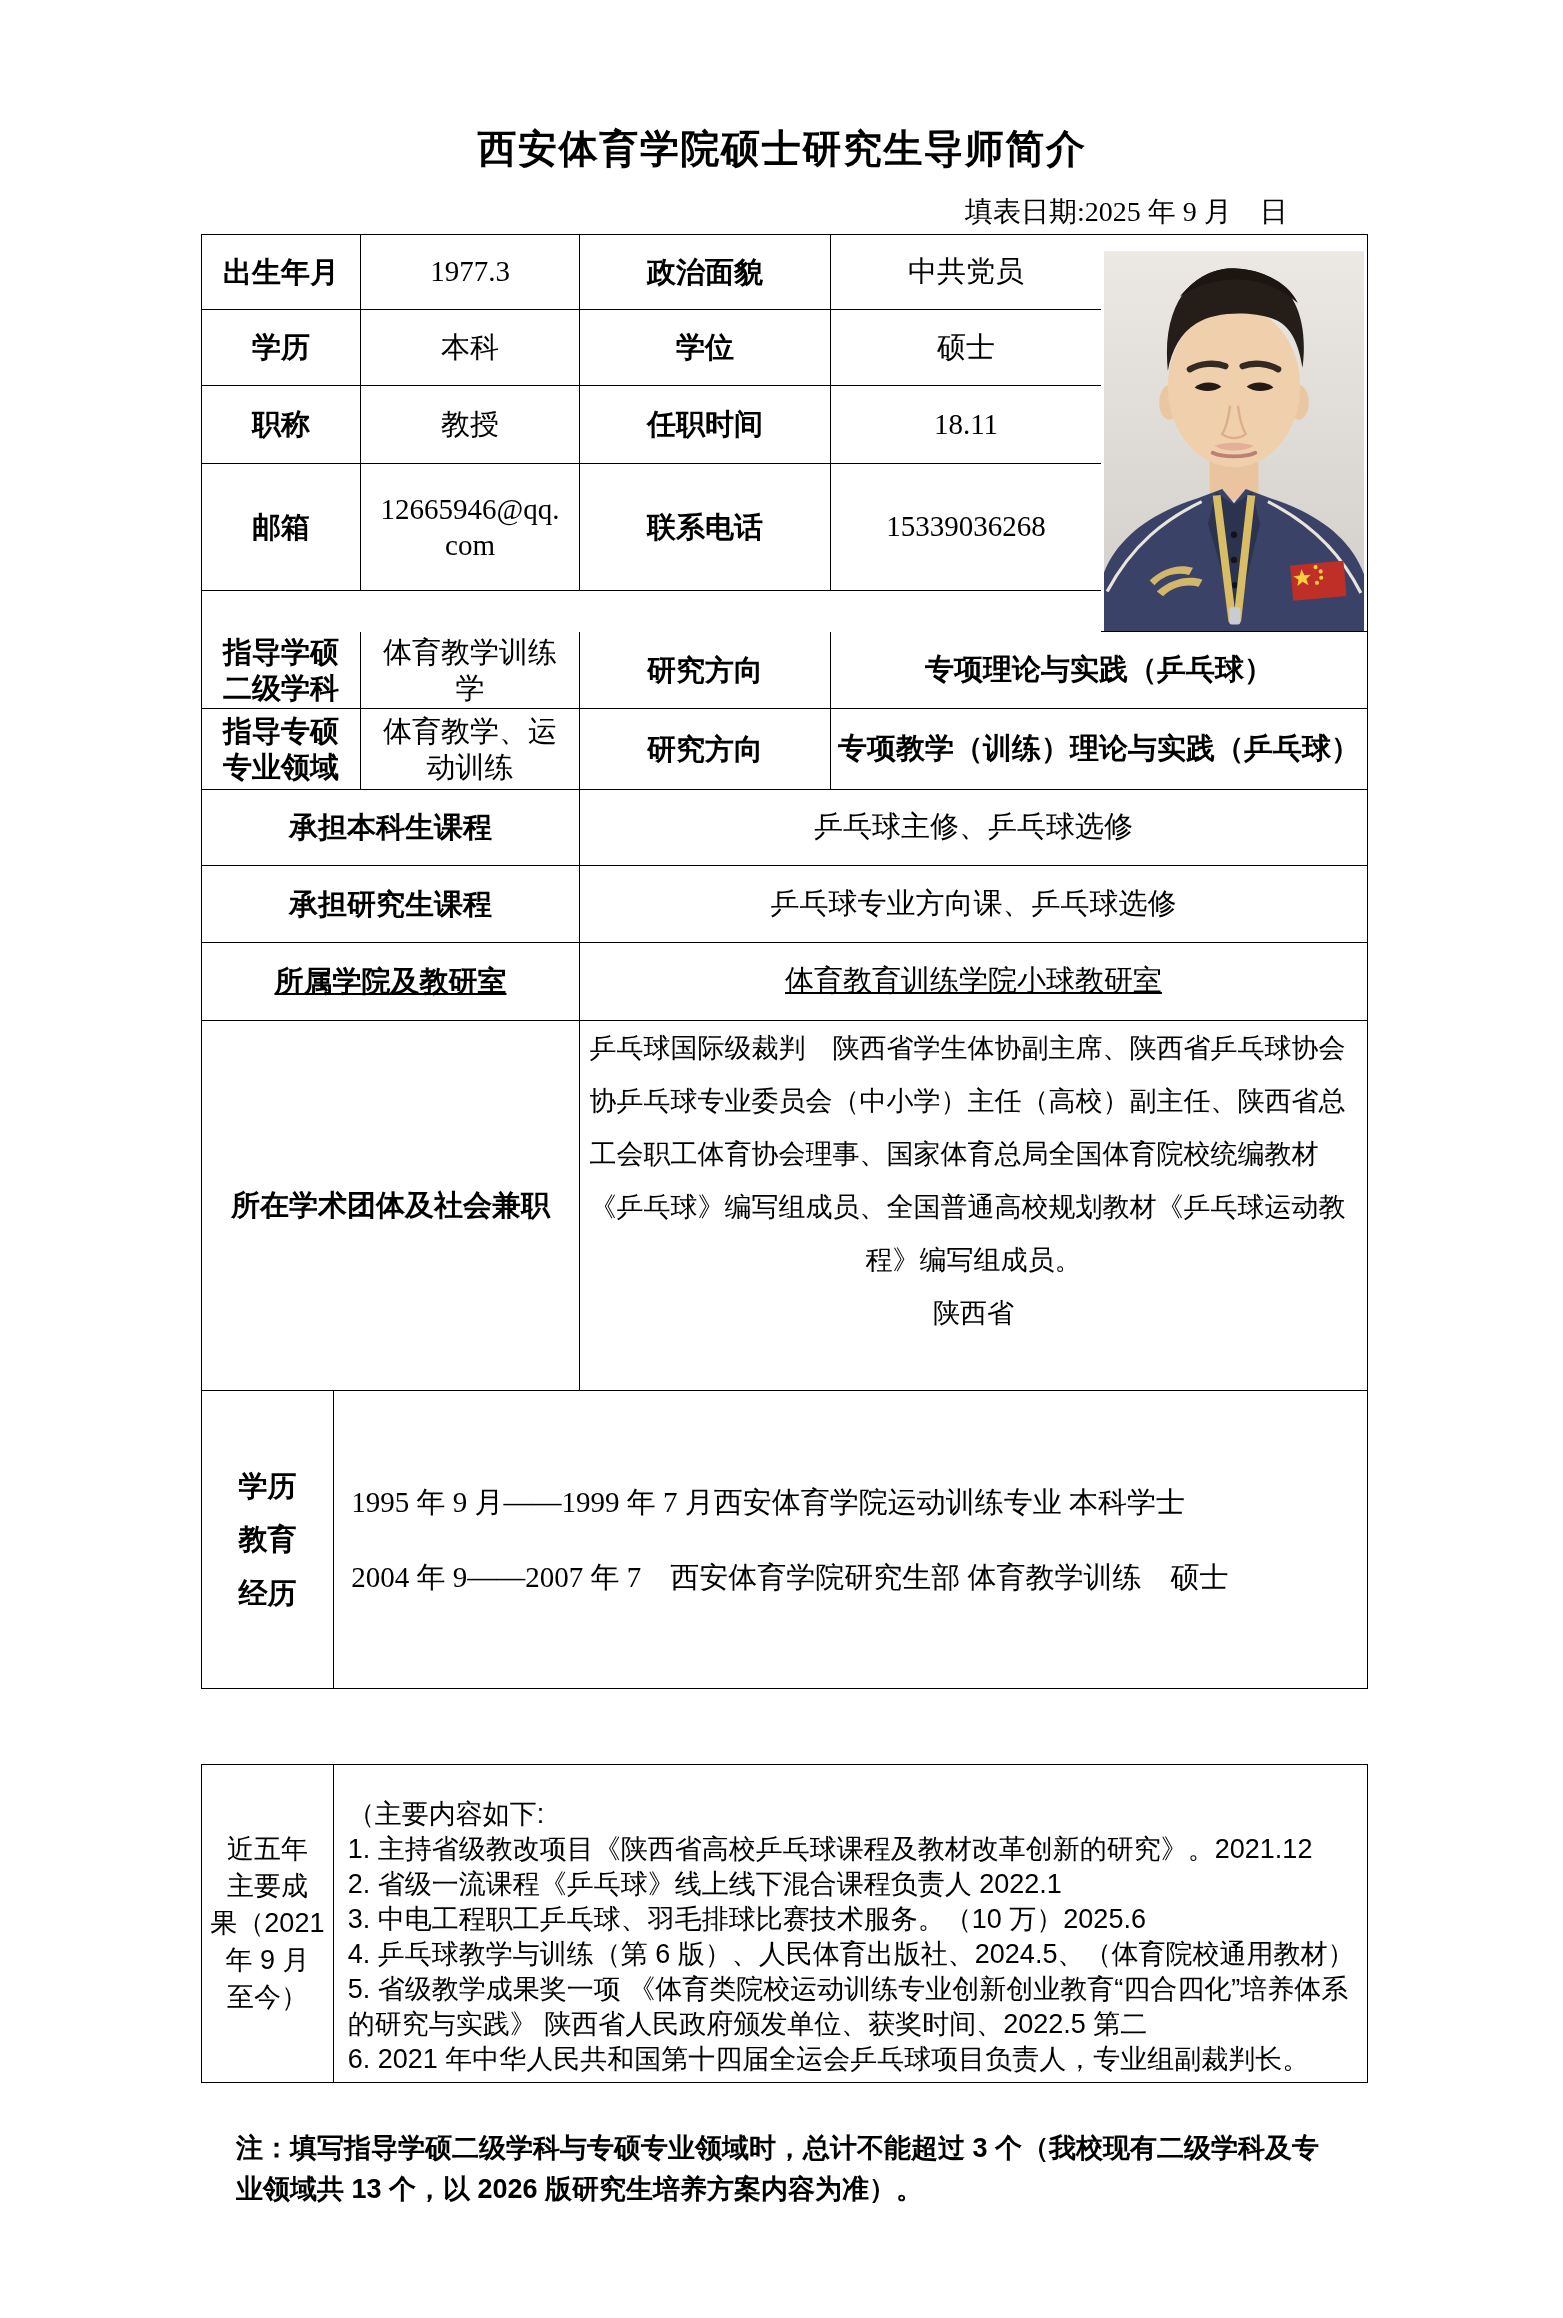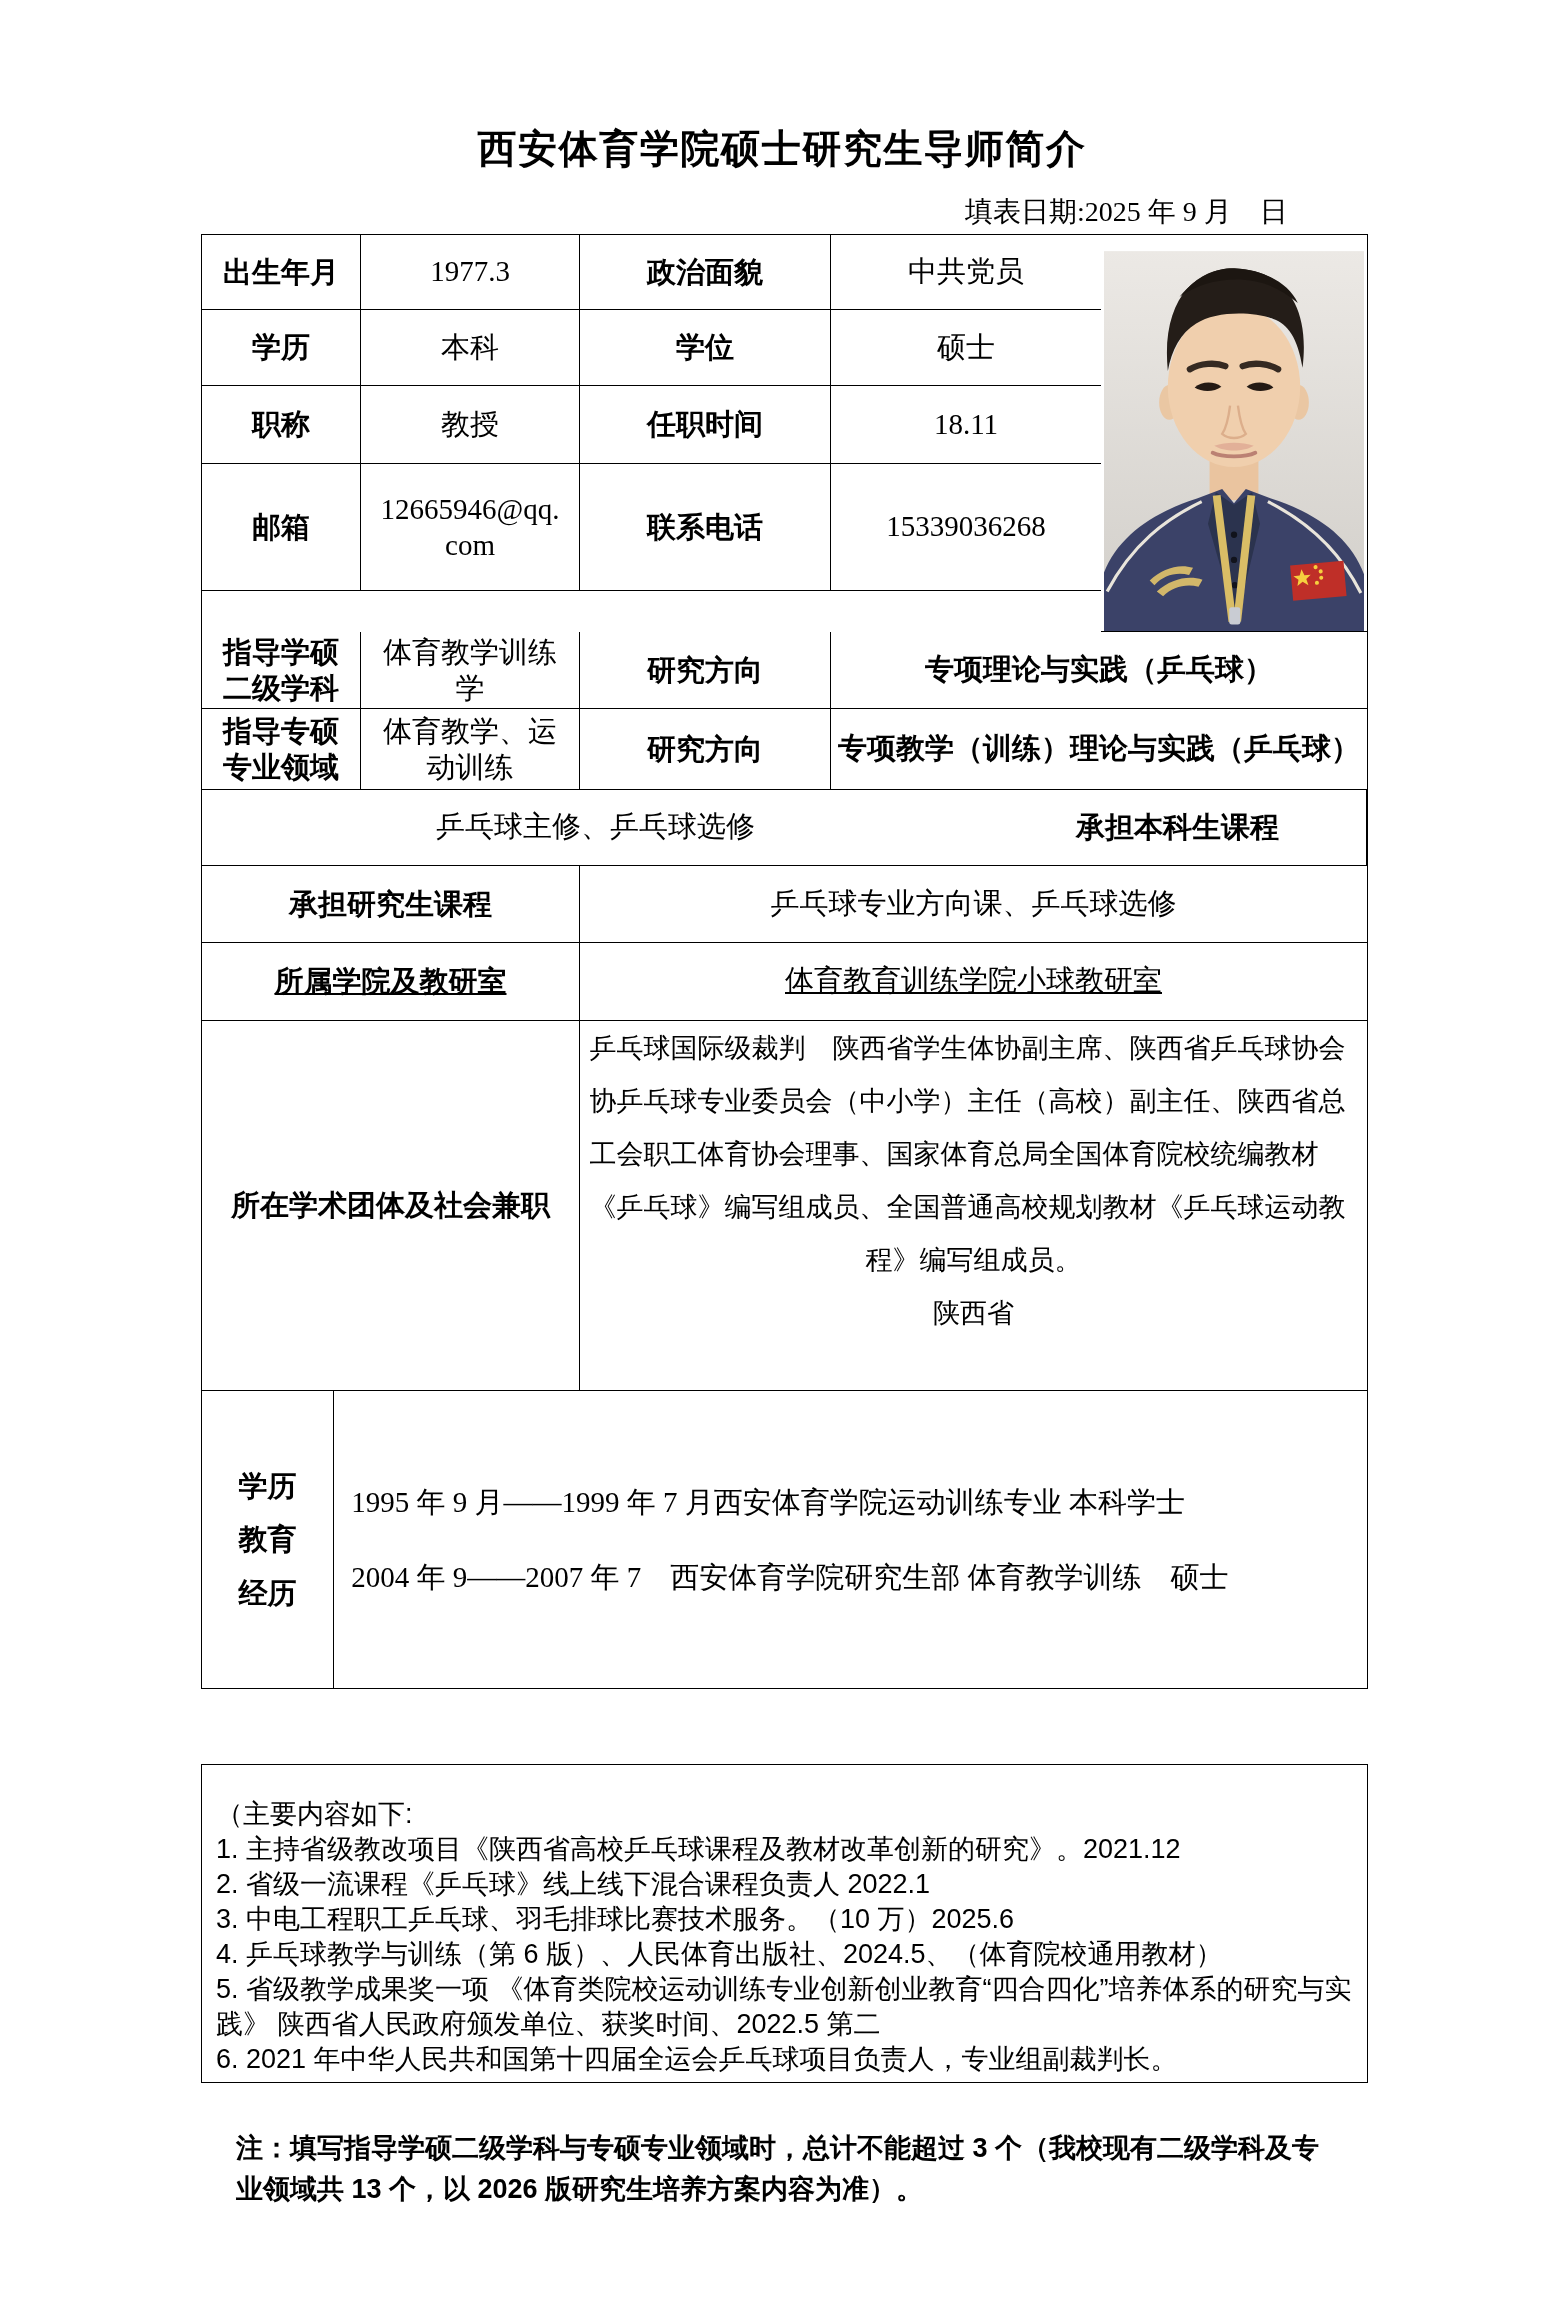--- a/index.html
+++ b/index.html
@@ -178,22 +178,22 @@
           <div>指导专硕</div>
           <div>专业领域</div>
         </div>
       </div>
       <div class="c w2 val wrap15">体育教学、运动训练</div>
       <div class="c w3 lab">研究方向</div>
       <div class="c valb nr" style="flex:1">专项教学（训练）理论与实践（乒乓球）</div>
     </div>
 
     <div class="row h8">
+      <div class="c wlab lab">承担本科生课程</div>
       <div class="c val nr" style="flex:1">乒乓球主修、乒乓球选修</div>
-      <div class="c wlab lab">承担本科生课程</div>
     </div>
     <div class="row h9">
       <div class="c wlab lab">承担研究生课程</div>
       <div class="c val nr" style="flex:1">乒乓球专业方向课、乒乓球选修</div>
     </div>
     <div class="row h10">
       <div class="c wlab lab">所属学院及教研室</div>
       <div class="c val nr" style="flex:1">体育教育训练学院小球教研室</div>
     </div>
 
@@ -216,20 +216,27 @@
         <div>经历</div>
       </div>
       <div class="c nb nr edu-content">
         <div class="edu-line">1995 年 9 月——1999 年 7 月西安体育学院运动训练专业  本科学士</div>
         <div class="edu-line">2004 年 9——2007 年 7　西安体育学院研究生部  体育教学训练　硕士</div>
       </div>
     </div>
   </div>
 
   <div class="tbl" id="ach-table">
+    <div class="ach-lab">
+      <div class="ach-lab-line">近五年</div>
+      <div class="ach-lab-line">主要成</div>
+      <div class="ach-lab-line">果（2021</div>
+      <div class="ach-lab-line">年 9 月</div>
+      <div class="ach-lab-line">至今）</div>
+    </div>
     <div class="ach-content">
       <div class="ach-line">（主要内容如下:</div>
       <div class="ach-line">1.  主持省级教改项目《陕西省高校乒乓球课程及教材改革创新的研究》。2021.12</div>
       <div class="ach-line">2.  省级一流课程《乒乓球》线上线下混合课程负责人 2022.1</div>
       <div class="ach-line">3.  中电工程职工乒乓球、羽毛排球比赛技术服务。（10 万）2025.6</div>
       <div class="ach-line">4.  乒乓球教学与训练（第 6 版）、人民体育出版社、2024.5、（体育院校通用教材）</div>
       <div class="ach-line canwrap">5.  省级教学成果奖一项 《体育类院校运动训练专业创新创业教育“四合四化”培养体系的研究与实践》 陕西省人民政府颁发单位、获奖时间、2022.5 第二</div>
       <div class="ach-line">6.  2021 年中华人民共和国第十四届全运会乒乓球项目负责人，专业组副裁判长。</div>
     </div>
   </div>

